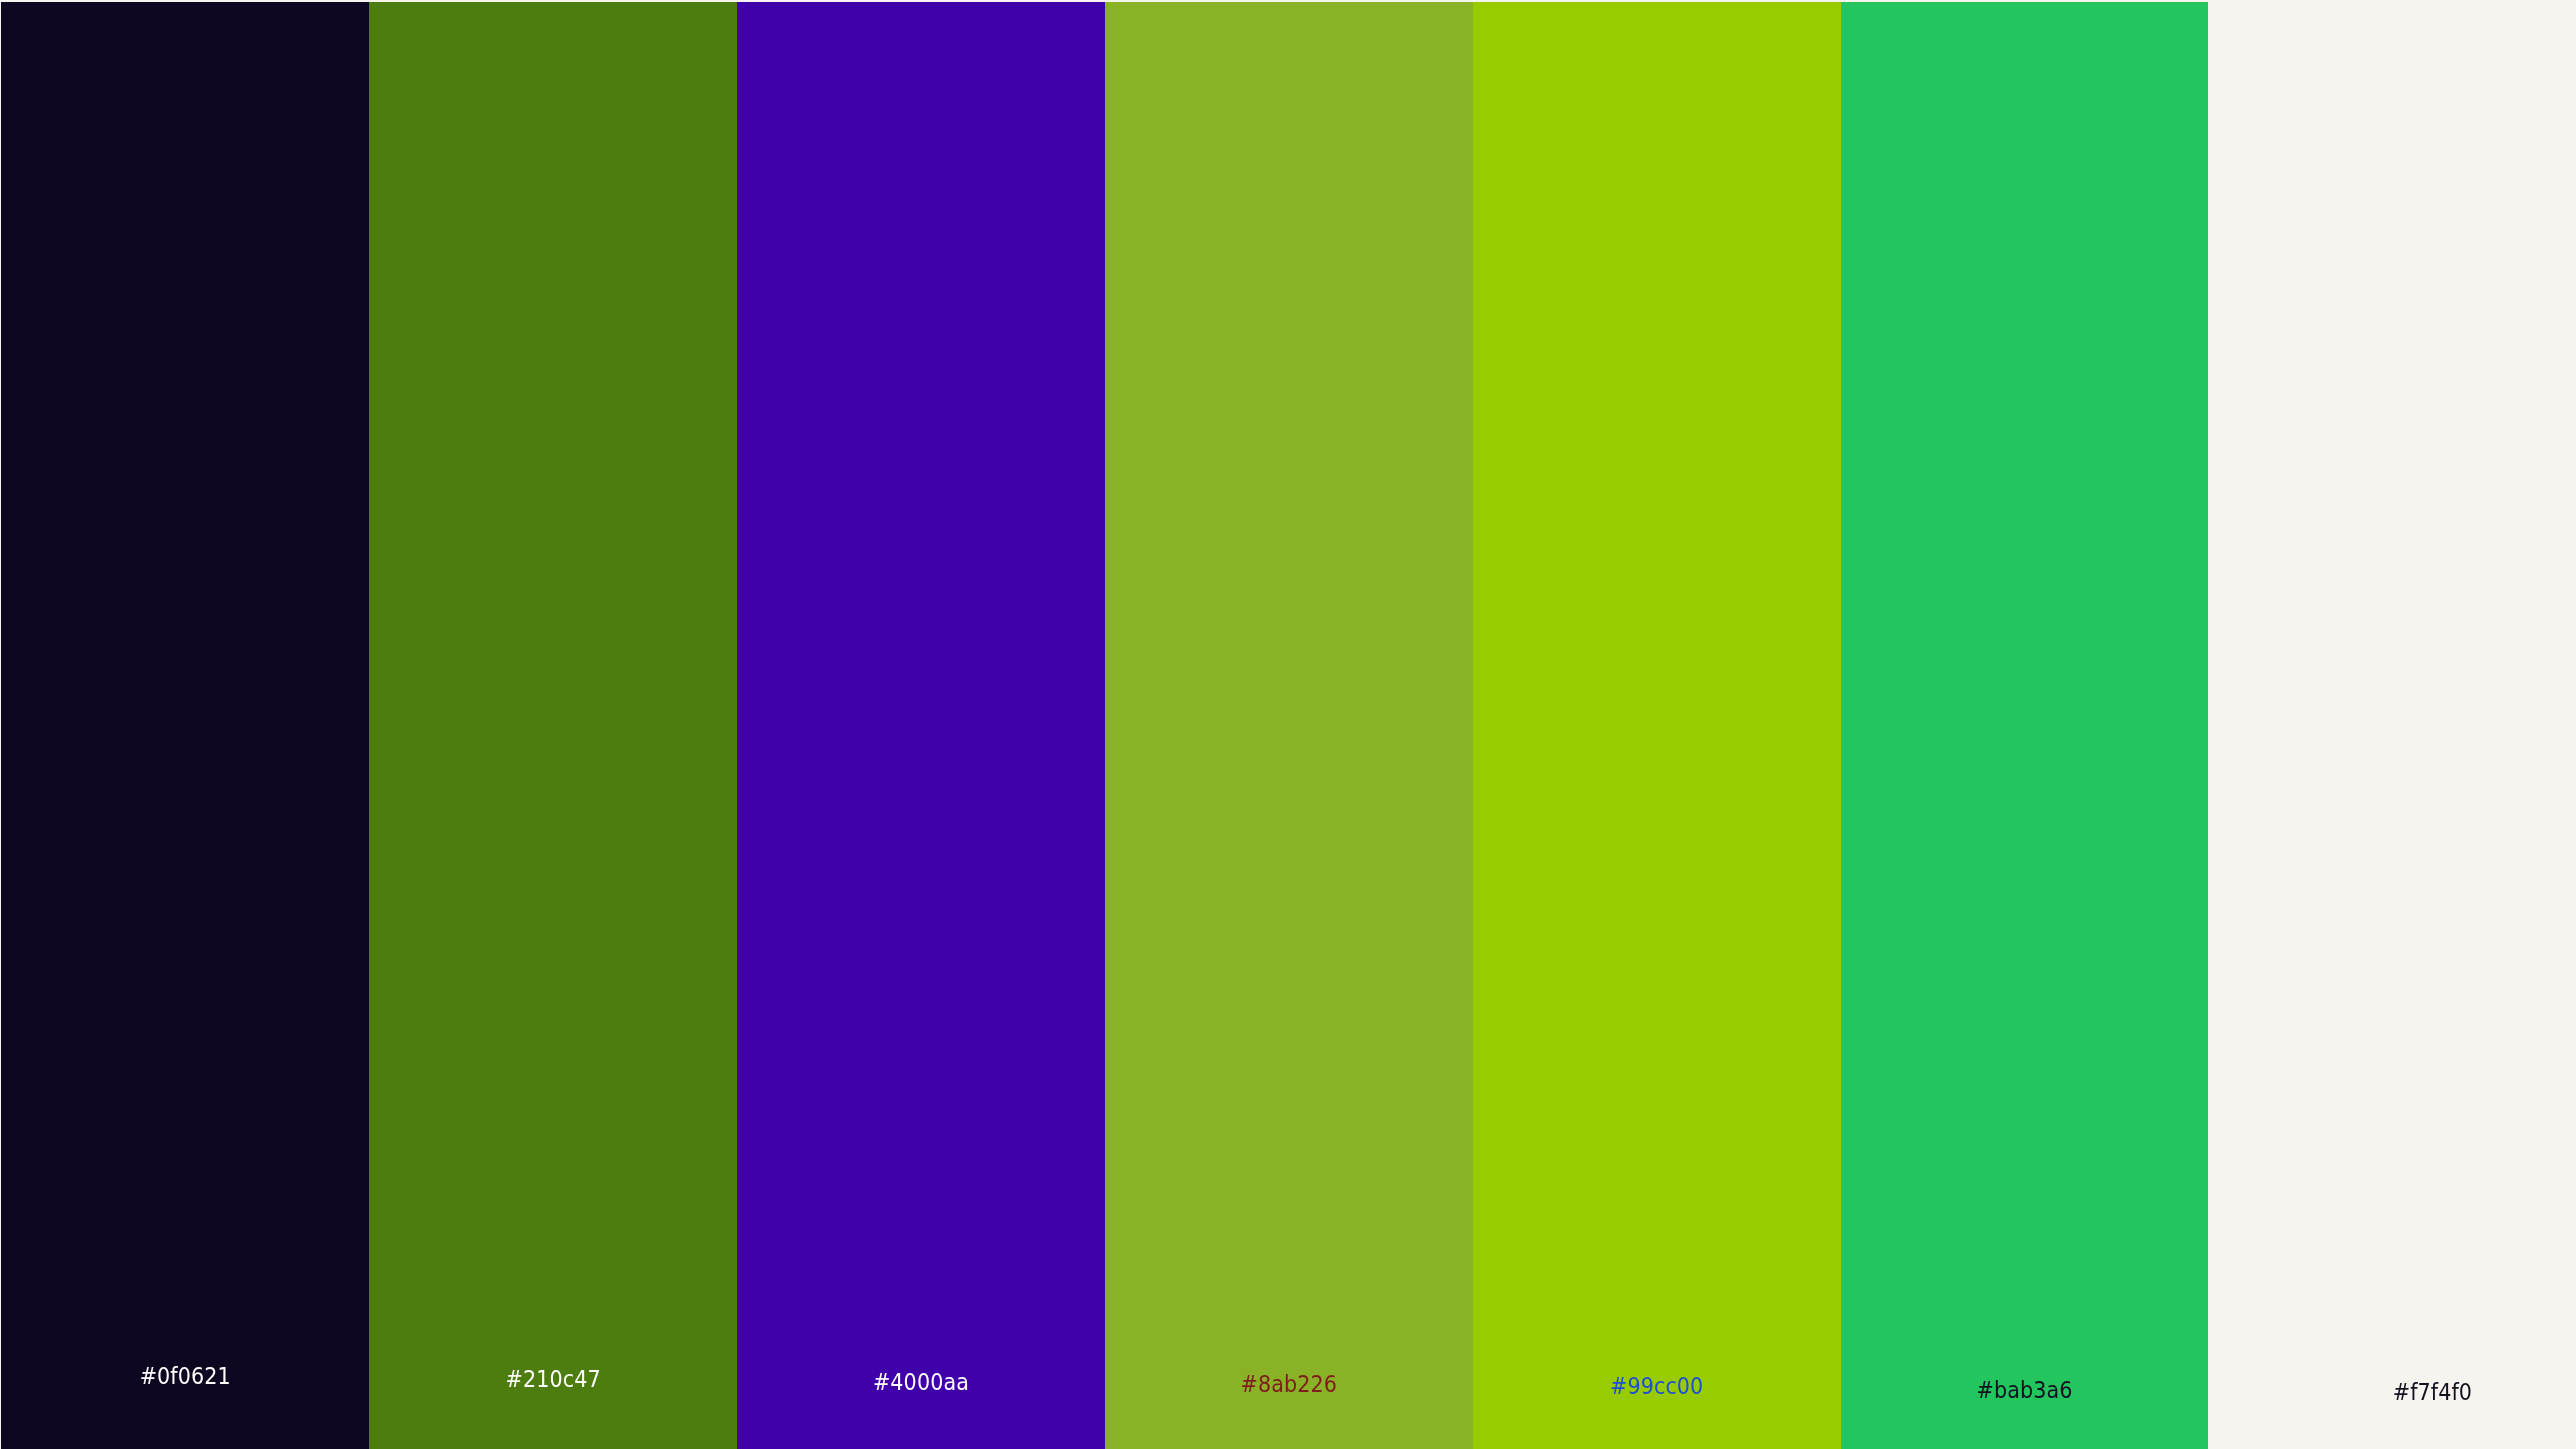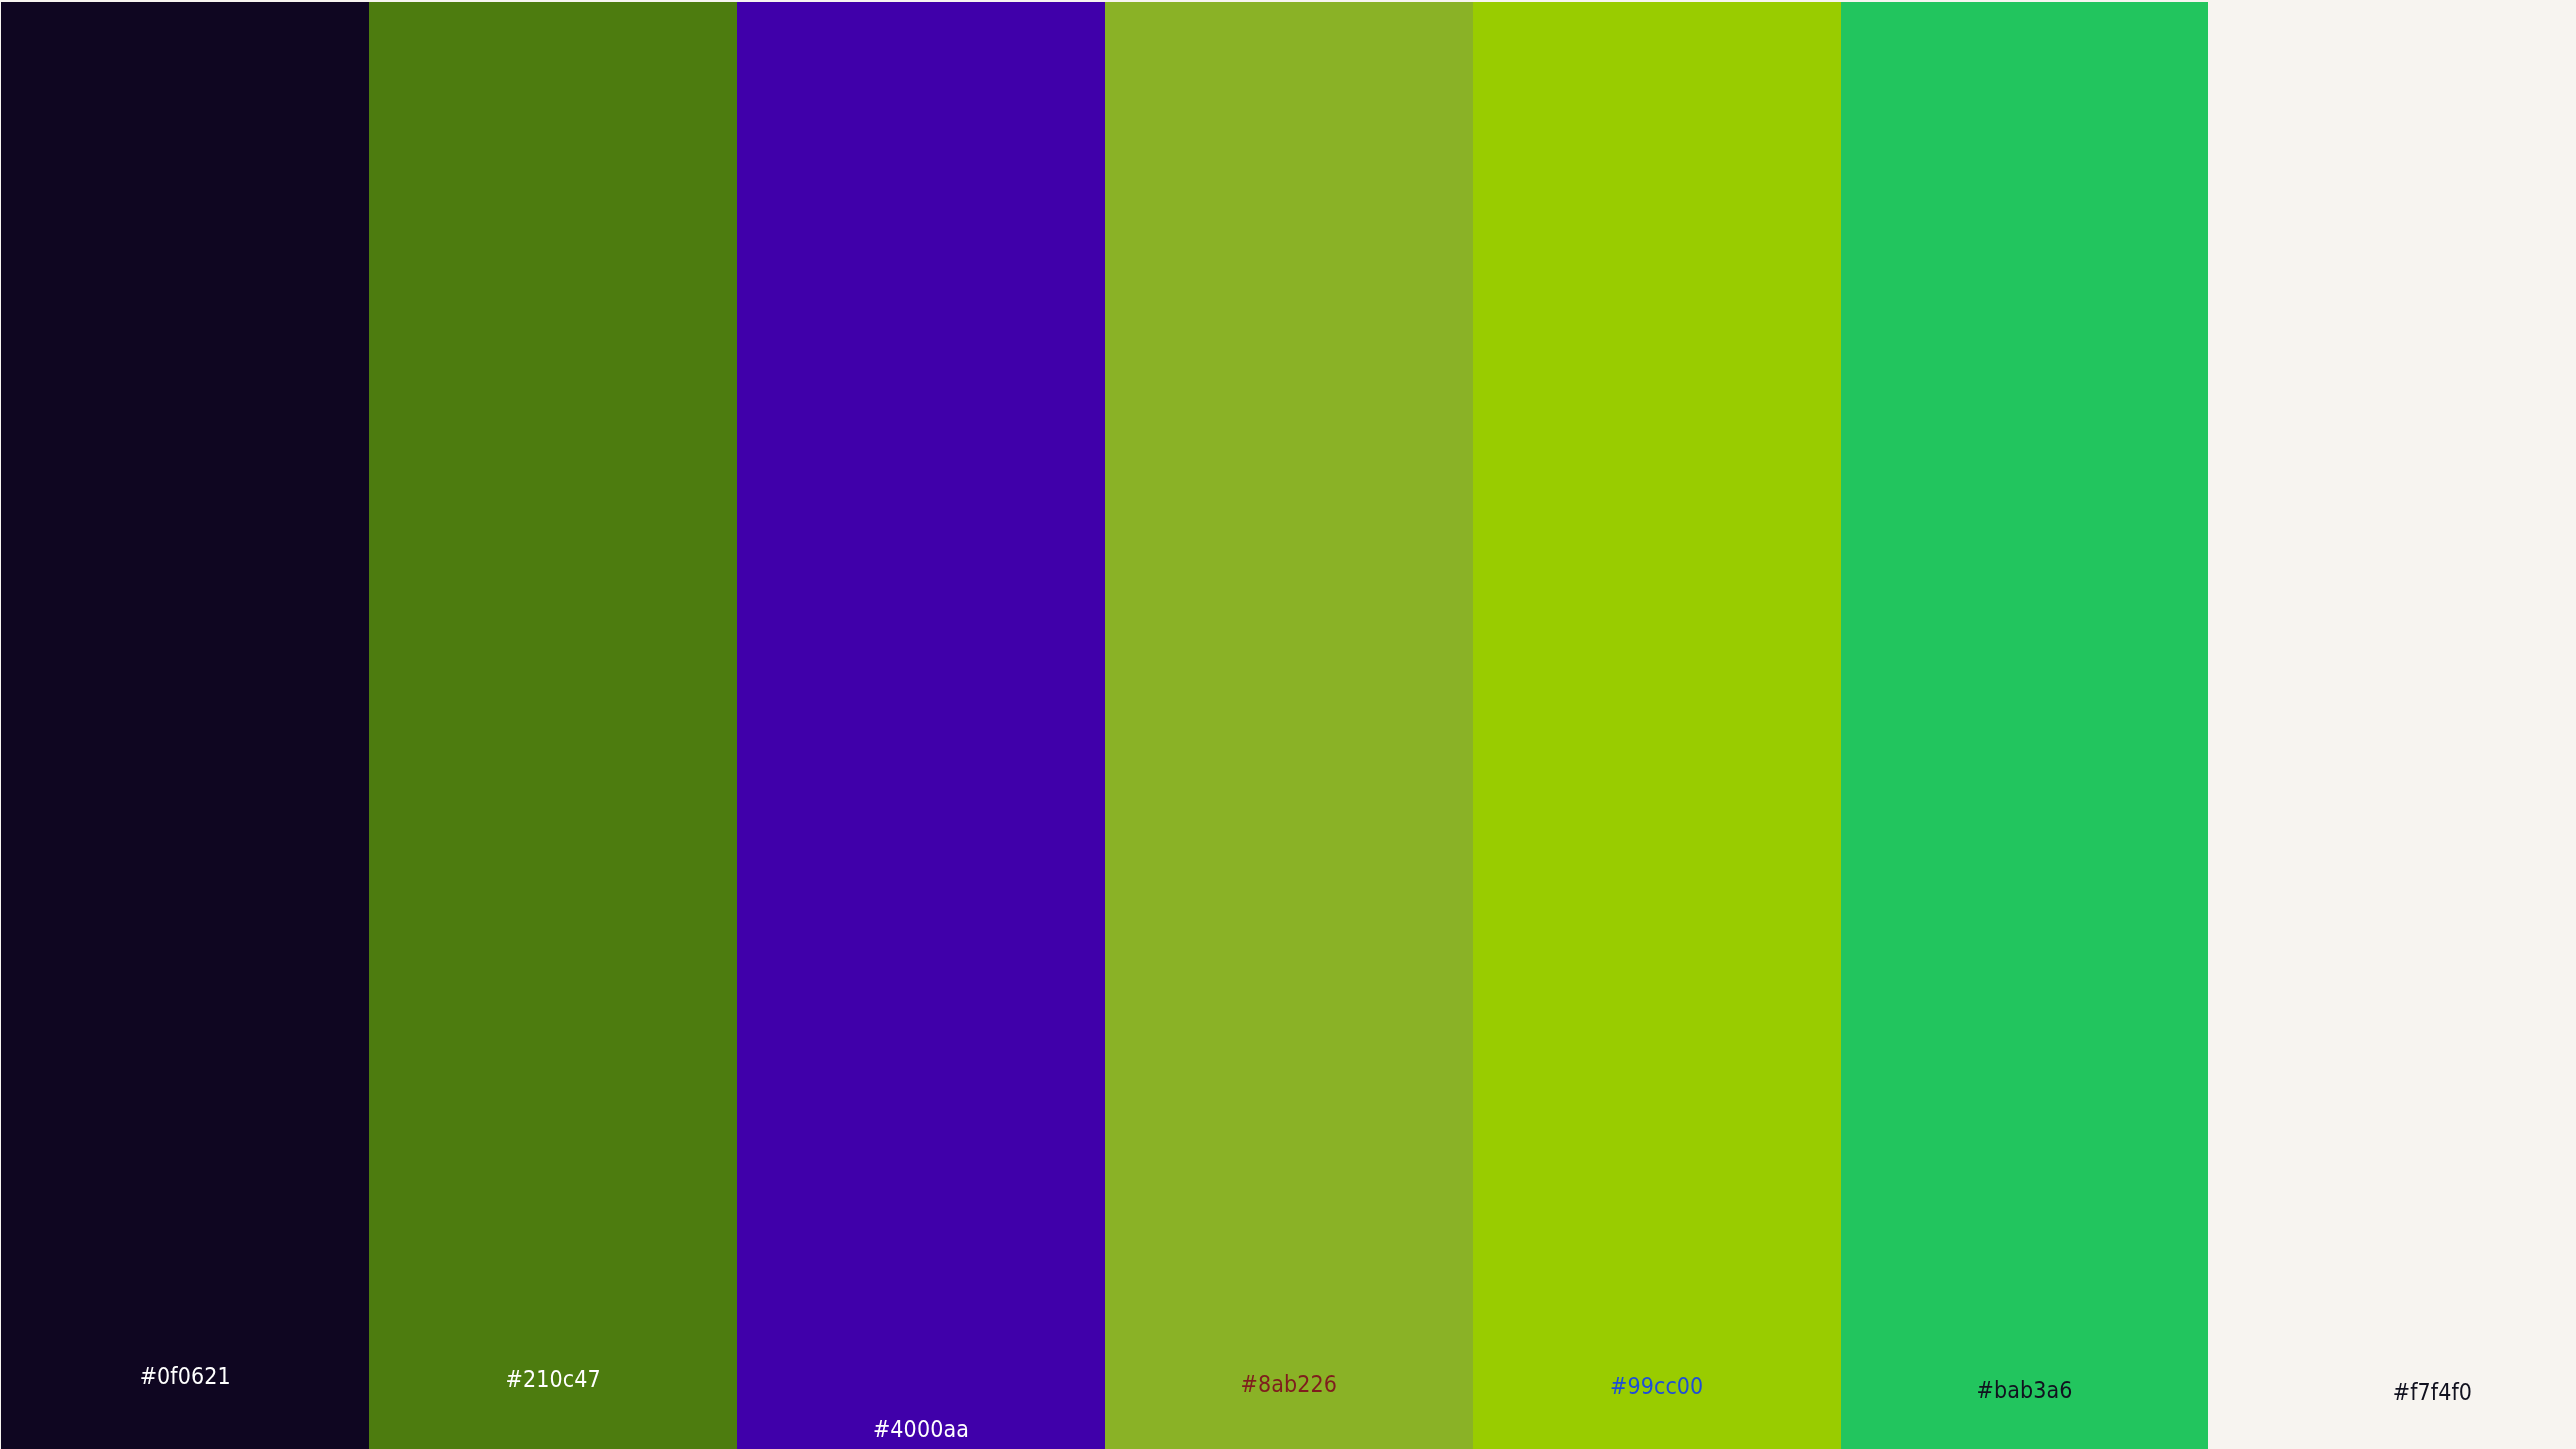--- a/index.html
+++ b/index.html
@@ -59,21 +59,21 @@
 
 <div id="palette" style="background: rgb(247, 244, 240);">
   <div class="swatch-strip">
       <div class="swatch" style="background: rgb(15, 6, 33);">
         <span class="swatch-label" style="color: rgb(255, 255, 255); top: 1363px;">#0f0621</span>
       </div>
       <div class="swatch" style="background: #4d7c0f;">
         <span class="swatch-label" style="color: rgb(255, 255, 255); top: 1366px;">#210c47</span>
       </div>
       <div class="swatch" style="background: rgb(64, 0, 170);">
-        <span class="swatch-label" style="color: rgb(255, 255, 255); top: 1369px; margin-top: 47px;">#4000aa</span>
+        <span class="swatch-label" style="color: rgb(255, 255, 255); top: 1369px;">#4000aa</span>
       </div>
       <div class="swatch" style="background: rgb(138, 178, 38);">
         <span class="swatch-label" style="color: #7f1d1d; top: 1371px;">#8ab226</span>
       </div>
       <div class="swatch" style="background: rgb(153, 204, 0);">
         <span class="swatch-label" style="color: #1d4ed8; top: 1373px;">#99cc00</span>
       </div>
       <div class="swatch" style="background: #22c55e;">
         <span class="swatch-label" style="color: rgb(17, 17, 31); top: 1377px;">#bab3a6</span>
       </div>

